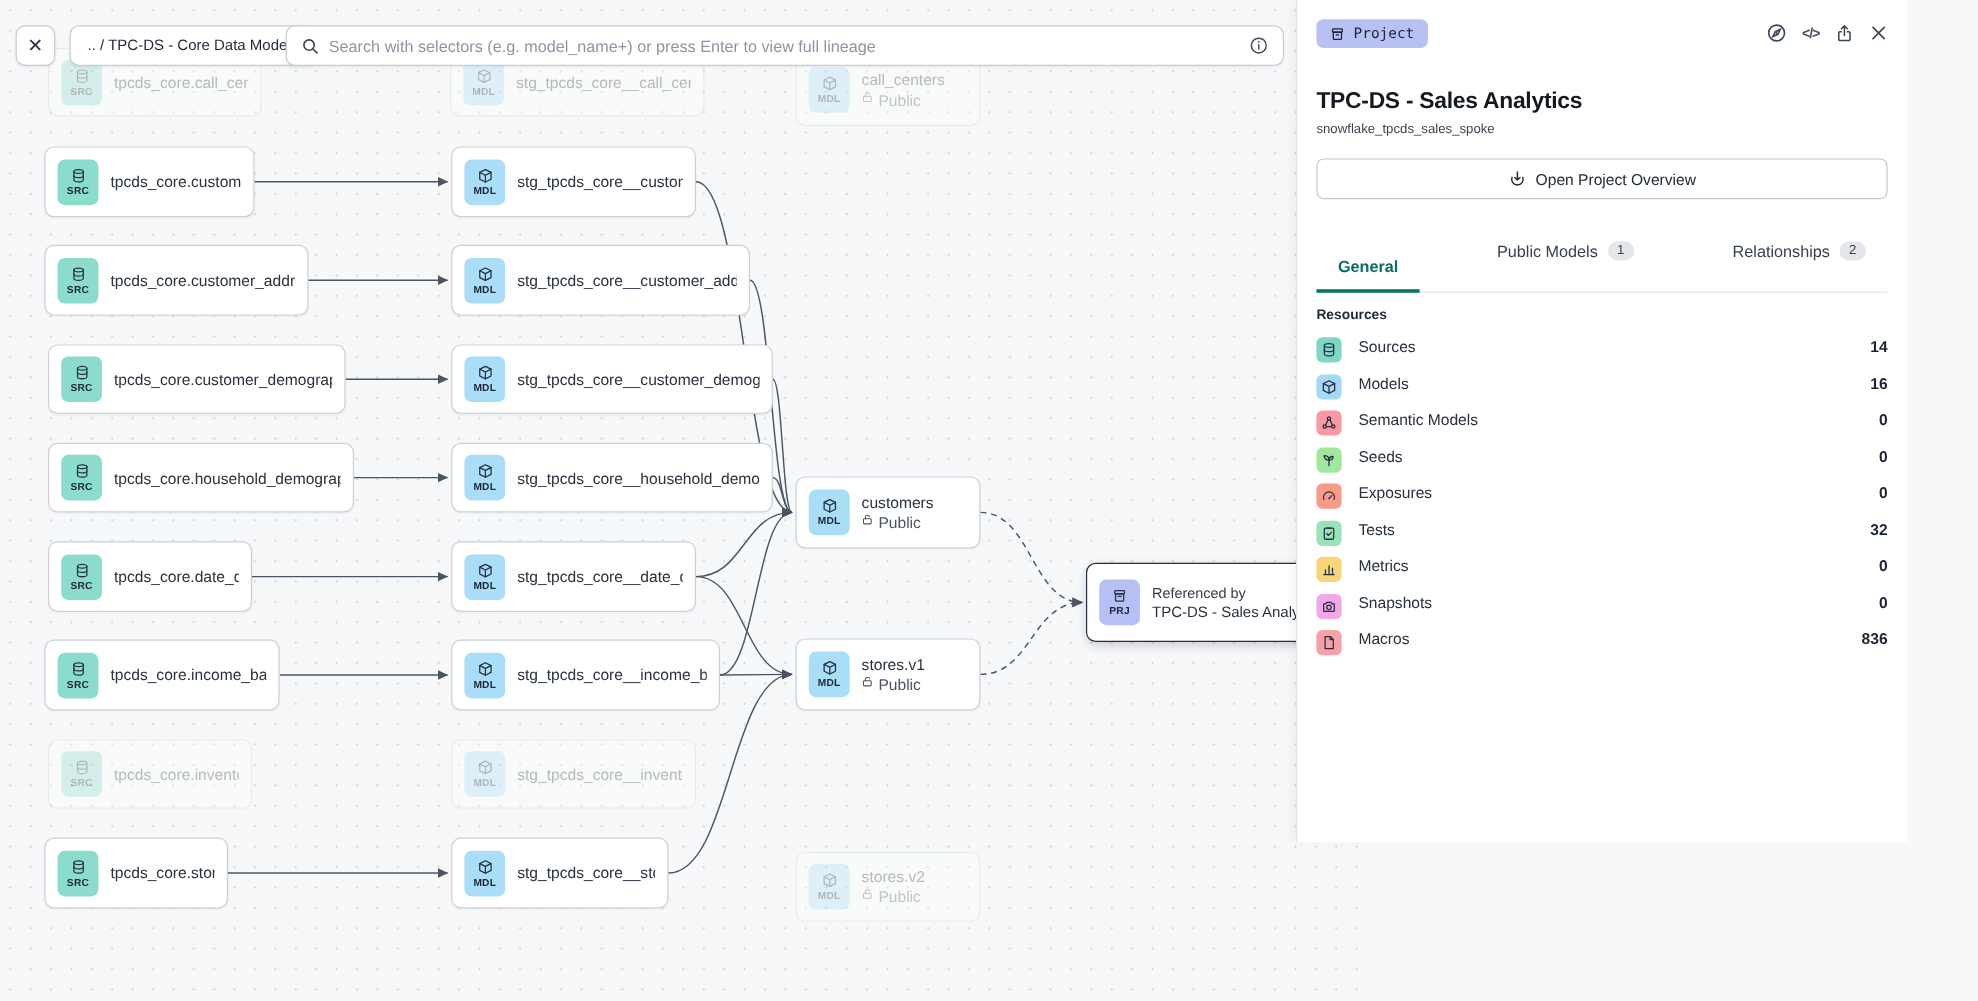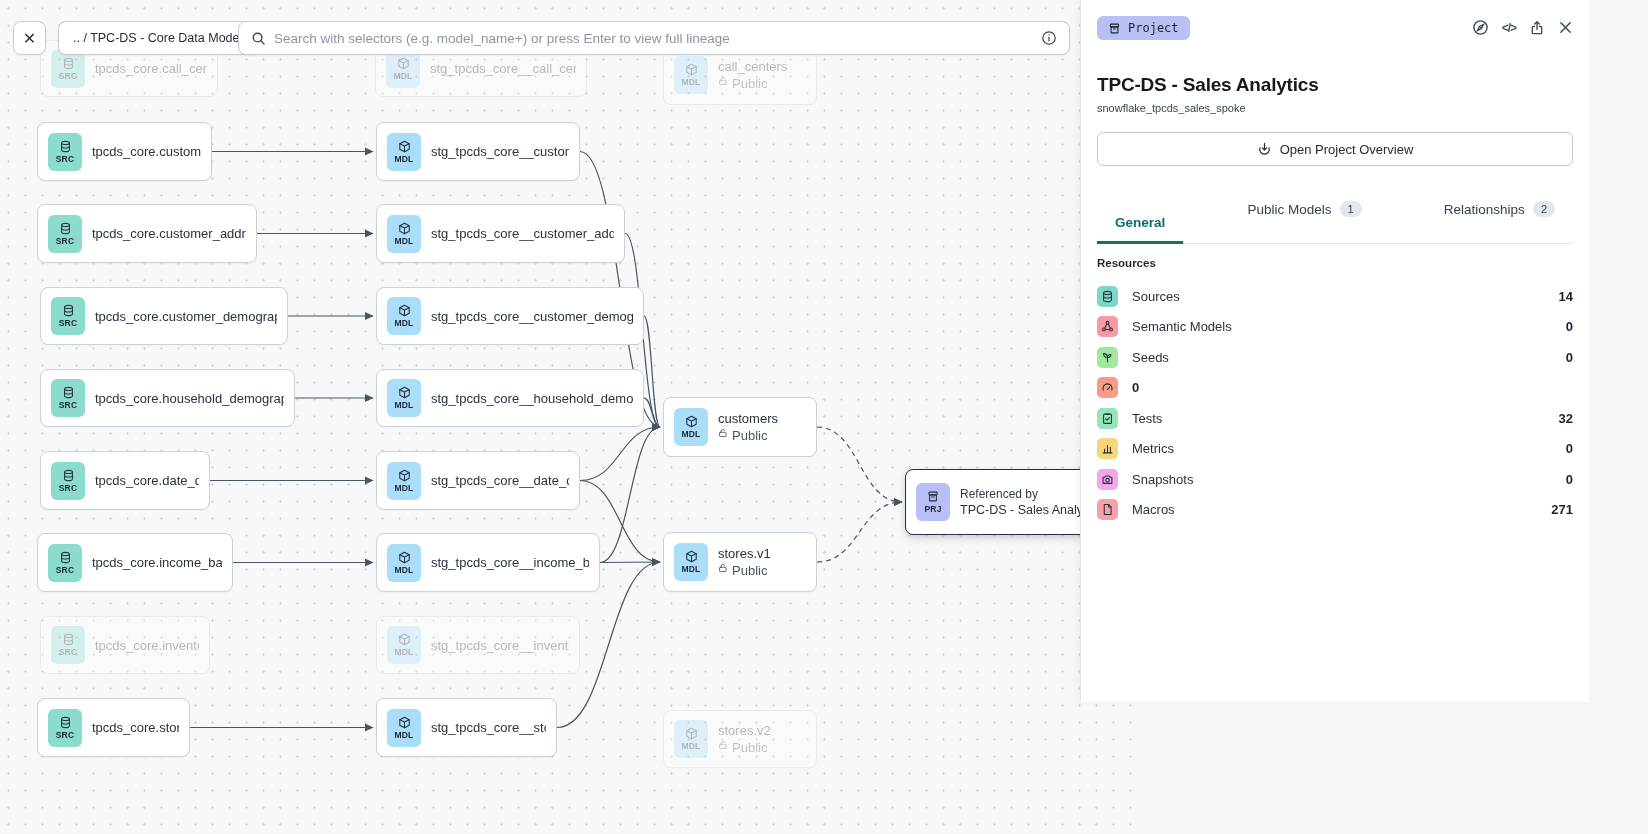--- a/index.html
+++ b/index.html
@@ -62,21 +62,21 @@
     justify-content:center; gap:8px; font-size:13px; color:#222b38; cursor:pointer;
     font-family:"Liberation Sans", sans-serif; }
   #tabs { margin-top:22px; display:flex; justify-content:space-between; border-bottom:1px solid #e4e7ea; }
   .tab { display:flex; align-items:center; justify-content:center; gap:8px; padding:0 18px 11px 18px;
     font-size:13.5px; color:#374151; cursor:pointer; border-bottom:3px solid transparent; margin-bottom:-1px; }
   .tab.active { color:#0b6e66; font-weight:700; border-bottom-color:#0e7569;margin-top:27px; }
   .tab-badge { background:#e3e6ea; border-radius:10px; padding:2px 8px; font-size:11px;
     color:#374151; font-weight:400; }
   #resources-header { margin-top:13px; font-size:11.5px; font-weight:700; color:#1f2937; }
   #resources-list { margin-top:12px; display:flex; flex-direction:column; }
-  .res-row { display:flex; align-items:center; gap:14px; height:30.5px; cursor:pointer; }
+  .res-row { display:flex; align-items:flex-start; gap:14px; height:30.5px; cursor:pointer; }
   .res-icon { flex:none; width:21px; height:21px; border-radius:5px; display:flex;
     align-items:center; justify-content:center; }
   .res-label { flex:1; font-size:13px; color:#28313d; }
   .res-count { font-size:13px; font-weight:700; color:#1b2430; }
 </style>
 </head>
 <body>
 
 <div id="app">
 
@@ -536,20 +536,30 @@
             <svg width="13" height="13" viewBox="0 0 16 16" fill="none" stroke="#253041" stroke-width="1.3" stroke-linecap="round" stroke-linejoin="round">
               <ellipse cx="8" cy="3.6" rx="4.8" ry="1.9"></ellipse>
               <path d="M3.2 3.6v4.4c0 1 2.1 1.9 4.8 1.9s4.8-.9 4.8-1.9V3.6"></path>
               <path d="M3.2 8v4.4c0 1 2.1 1.9 4.8 1.9s4.8-.9 4.8-1.9V8"></path>
             </svg>
           </span>
           <span class="res-label">Sources</span>
           <span class="res-count">14</span>
         </div>
         <div class="res-row">
+          <span class="res-icon" style="background: rgb(165, 217, 248);">
+            <svg width="13" height="13" viewBox="0 0 16 16" fill="none" stroke="#253041" stroke-width="1.3" stroke-linecap="round" stroke-linejoin="round">
+              <path d="M8 1.6l5.8 2.9v7L8 14.4l-5.8-2.9v-7z"></path>
+              <path d="M2.2 4.5L8 7.4l5.8-2.9M8 7.4v7"></path>
+            </svg>
+          </span>
+          <span class="res-label">Models</span>
+          <span class="res-count">16</span>
+        </div>
+        <div class="res-row">
           <span class="res-icon" style="background: rgb(248, 153, 164);">
             <svg width="13" height="13" viewBox="0 0 16 16" fill="none" stroke="#253041" stroke-width="1.3" stroke-linecap="round" stroke-linejoin="round">
               <circle cx="8" cy="3.4" r="1.7"></circle>
               <circle cx="3.6" cy="11.6" r="1.7"></circle>
               <circle cx="12.4" cy="11.6" r="1.7"></circle>
               <path d="M7 4.9L4.4 10.2M9 4.9l2.6 5.3M5.3 11.6h5.4"></path>
             </svg>
           </span>
           <span class="res-label">Semantic Models</span>
           <span class="res-count">0</span>
@@ -566,20 +576,21 @@
           <span class="res-count">0</span>
         </div>
         <div class="res-row">
           <span class="res-icon" style="background: rgb(248, 156, 133);">
             <svg width="13" height="13" viewBox="0 0 16 16" fill="none" stroke="#253041" stroke-width="1.3" stroke-linecap="round" stroke-linejoin="round">
               <path d="M2.8 11.2a5.6 5.6 0 1 1 10.4 0"></path>
               <path d="M8 10.2l2.8-2.8"></path>
               <circle cx="8" cy="10.4" r="0.8" fill="#253041" stroke="none"></circle>
             </svg>
           </span>
+          <span class="res-label">Exposures</span>
           <span class="res-count">0</span>
         </div>
         <div class="res-row">
           <span class="res-icon" style="background: rgb(150, 228, 184);">
             <svg width="13" height="13" viewBox="0 0 16 16" fill="none" stroke="#253041" stroke-width="1.3" stroke-linecap="round" stroke-linejoin="round">
               <rect x="3.2" y="2.6" width="9.6" height="11.4" rx="1.2"></rect>
               <path d="M6 2.6h4"></path>
               <path d="M5.7 8.4l1.7 1.7 3-3.2"></path>
             </svg>
           </span>
@@ -607,17 +618,17 @@
           <span class="res-count">0</span>
         </div>
         <div class="res-row">
           <span class="res-icon" style="background: rgb(248, 160, 168);">
             <svg width="13" height="13" viewBox="0 0 16 16" fill="none" stroke="#253041" stroke-width="1.3" stroke-linecap="round" stroke-linejoin="round">
               <path d="M4 1.8h5.4l3 3v9.4H4z"></path>
               <path d="M9.2 1.8v3.2h3.2"></path>
             </svg>
           </span>
           <span class="res-label">Macros</span>
-          <span class="res-count">271</span>
+          <span class="res-count">836</span>
         </div>
       </div>
   </div>
 </div>
 
 </body></html>

